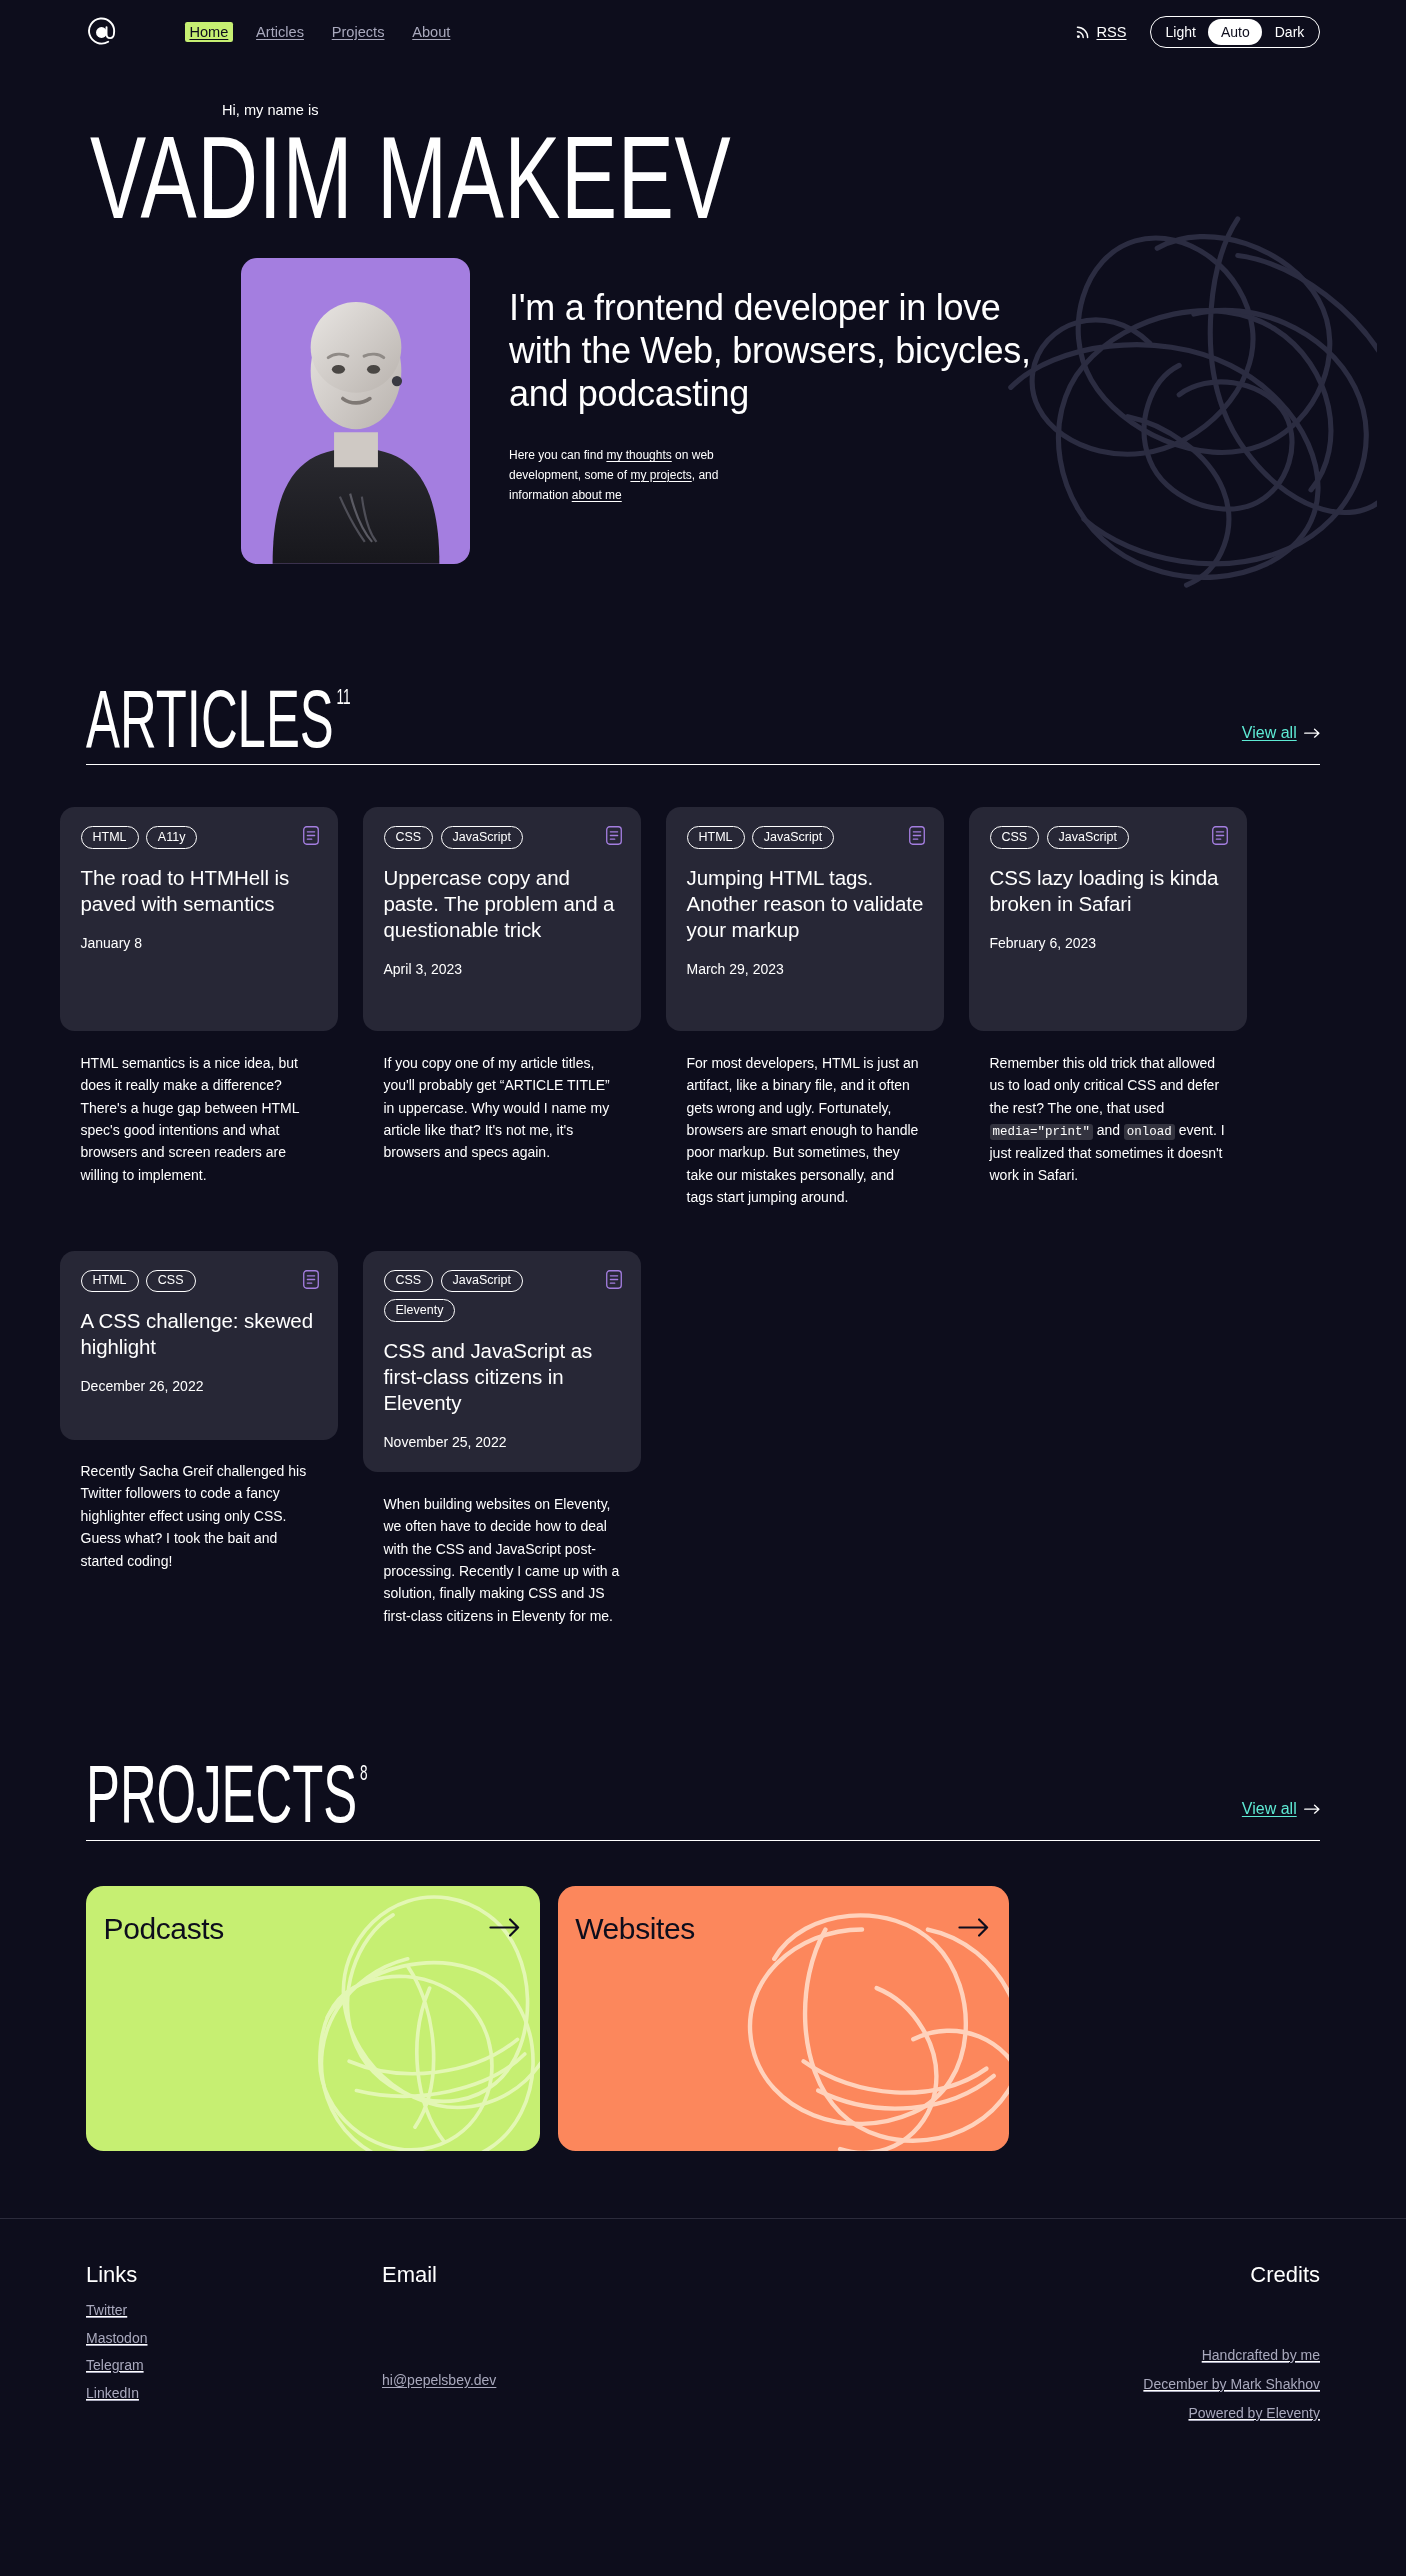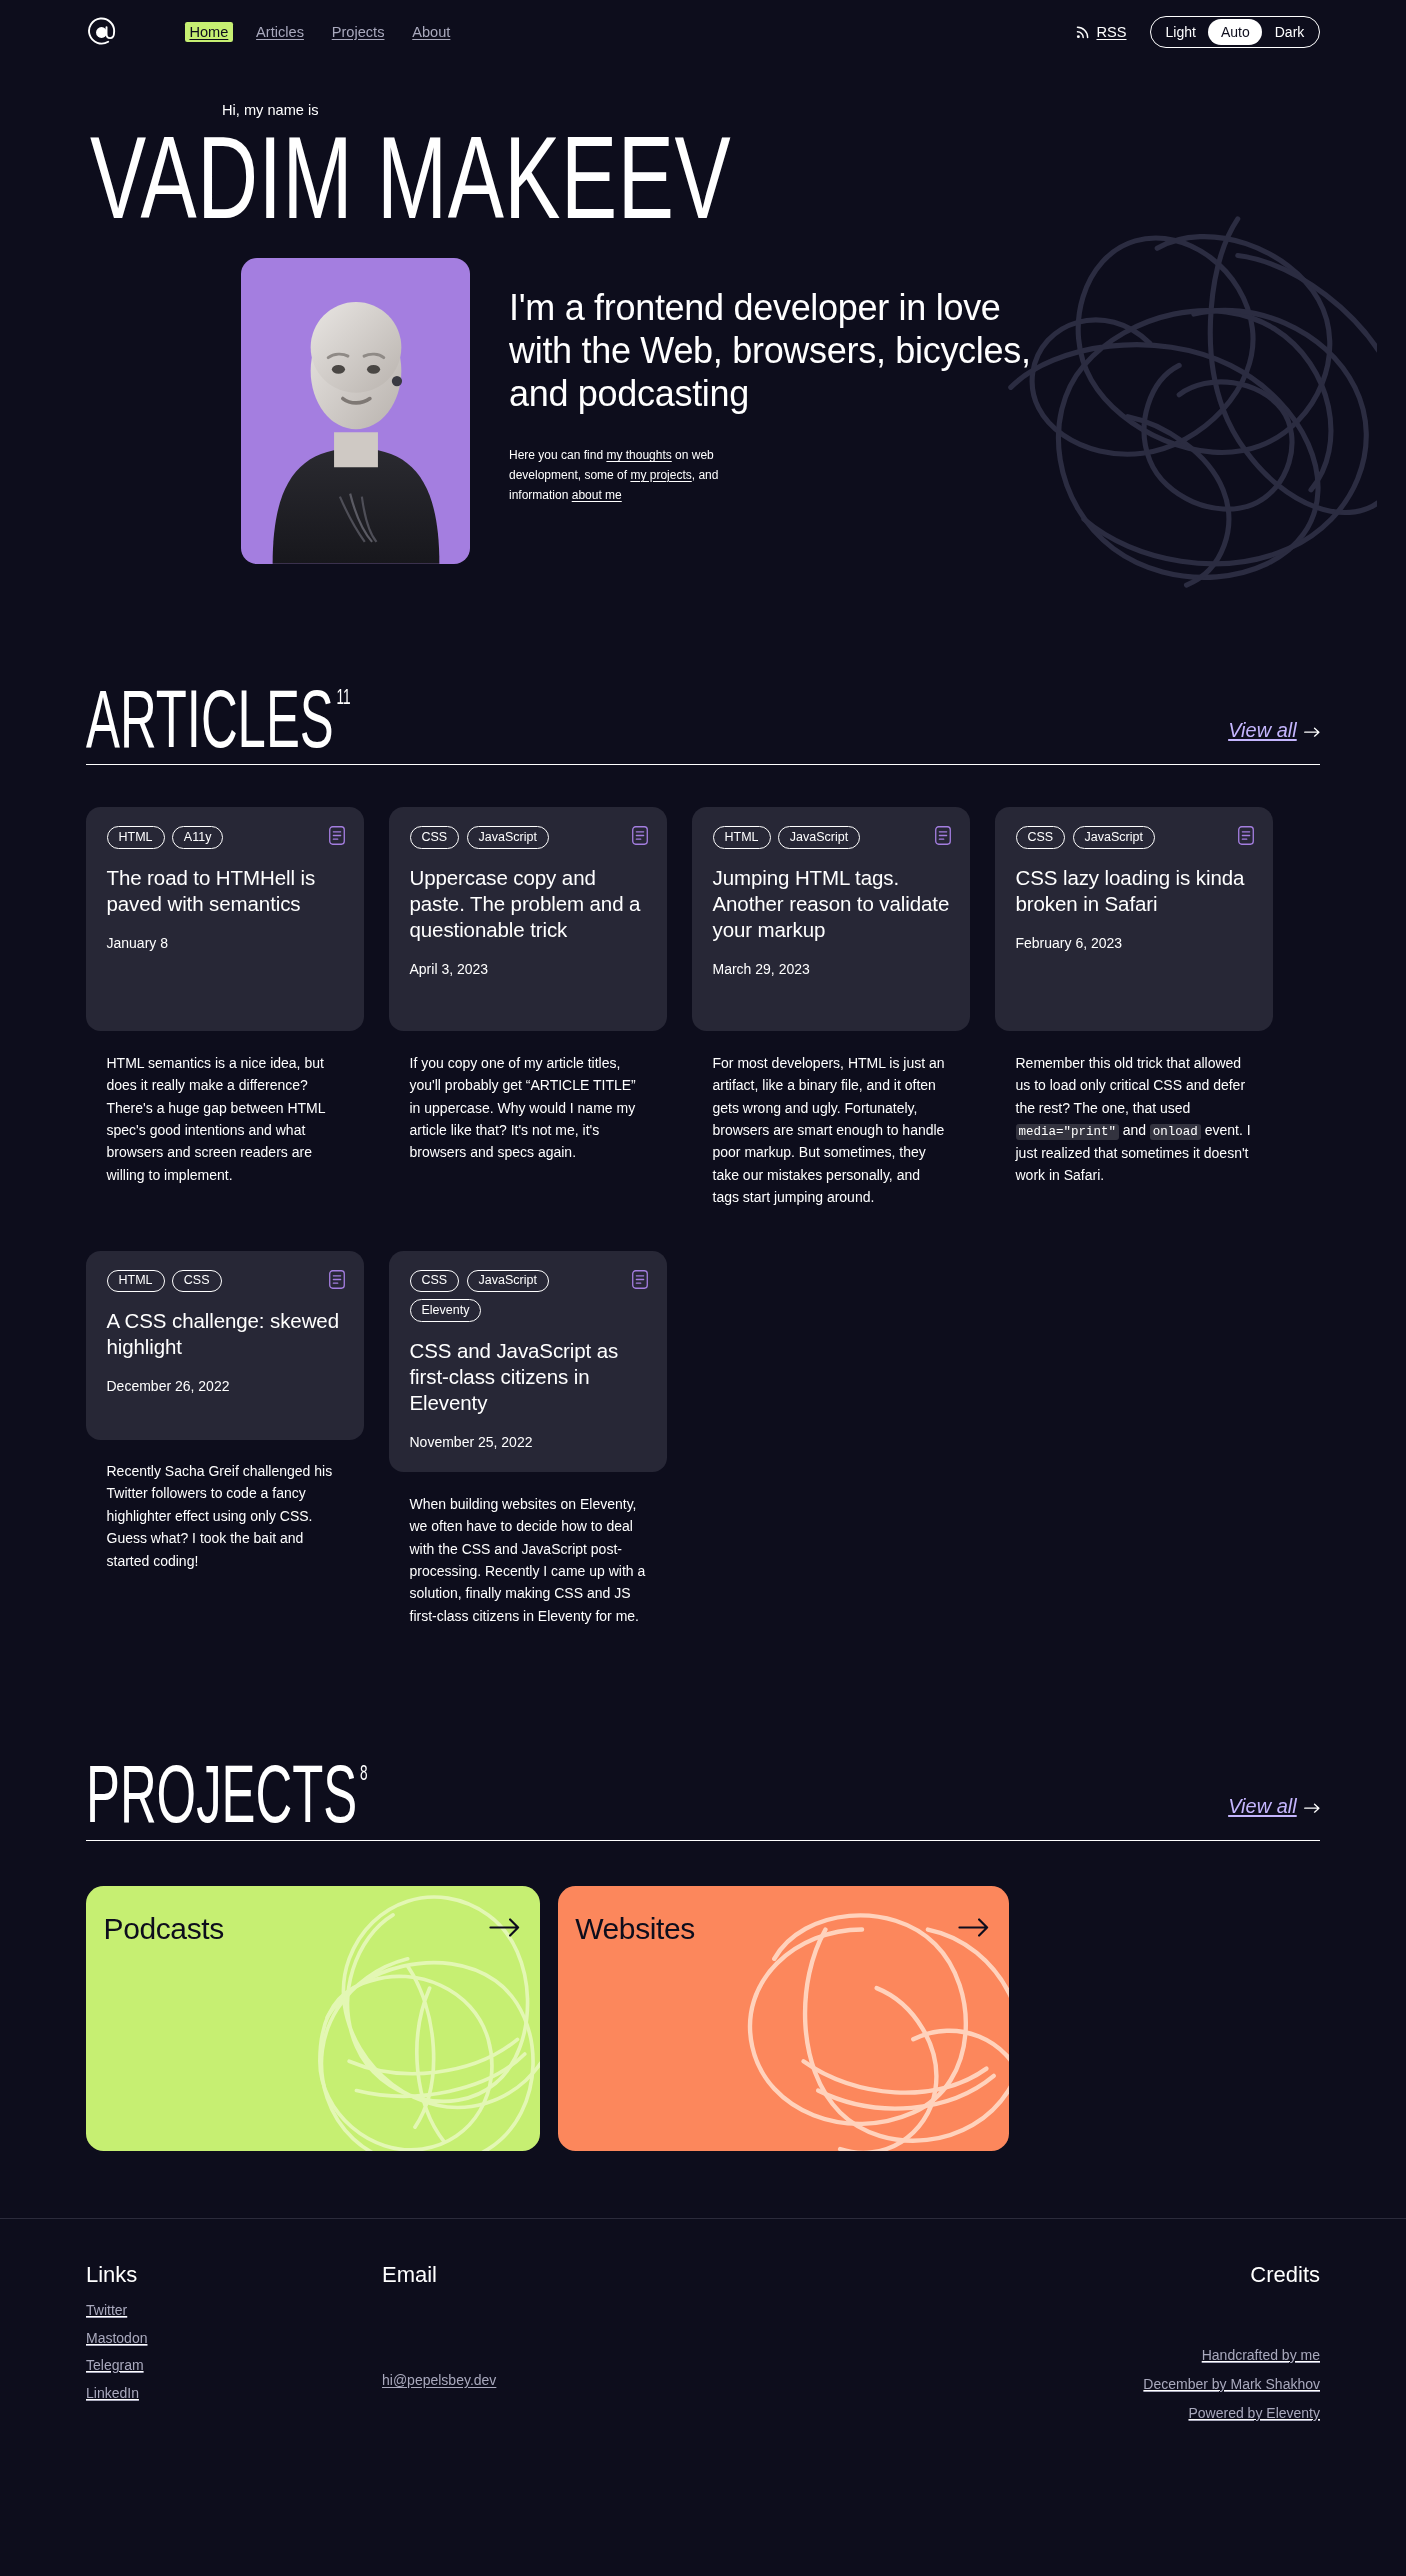--- a/index.html
+++ b/index.html
@@ -193,33 +193,32 @@
     align-items: flex-start;
   }
   .section-title sup {
     font-size: 22px;
     line-height: 1;
     margin-left: 4.4px;
     margin-top: 2.9px;
   }
   .view-all {
     display: inline-flex; align-items: center; gap: 7.3px;
-    color: #c4b5fd; font-size: 20px; text-decoration: none;
+    color: #5eead4; font-size: 16px; text-decoration: none;
     margin-bottom: 11.7px;
-    font-style: italic;
   }
   .view-all .va-label { text-decoration: underline; text-underline-offset: 2.2px; }
 
   
   .articles-grid {
     display: grid;
     grid-template-columns: repeat(4, 278px);
     column-gap: 31px;
     row-gap: 0;
-    padding: 0 86px;
+    padding: 0 60px;
     margin-top: 42px;
     align-items: start;
     gap: 25px;
   }
   .article {
     width: 278px;
     display: flex;
     flex-direction: column;
   }
   .article-card {

